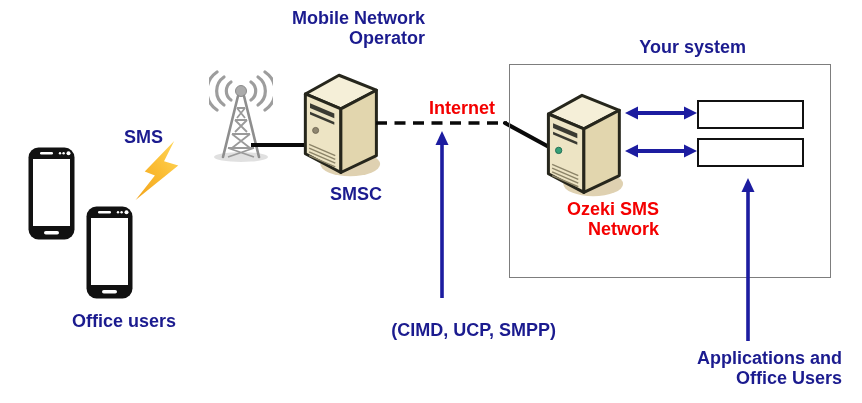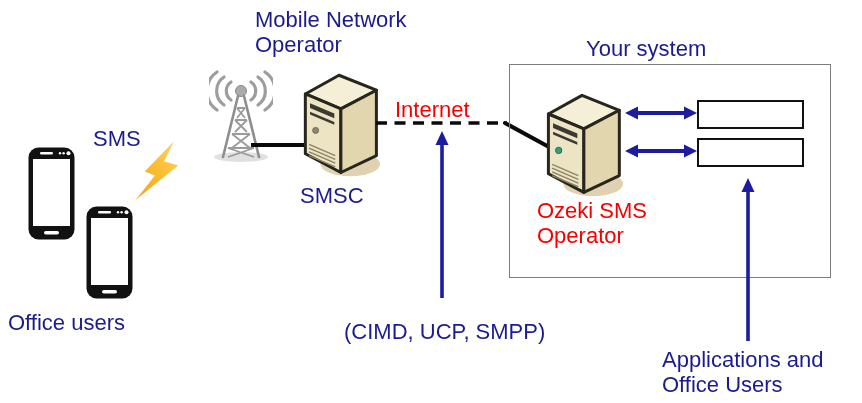--- a/index.html
+++ b/index.html
@@ -2,22 +2,22 @@
 <html><head>
 <meta charset="utf-8">
 <style>
   html,body{margin:0;padding:0;background:#fff;}
   .canvas{
     position:relative;width:862px;height:403px;background:#fff;overflow:hidden;
     font-family:"Liberation Sans", sans-serif;
   }
   .abs{position:absolute;}
   .lbl{
-    position:absolute;font-weight:normal;font-size:22px;line-height:1.13;
-    text-align:left;color:#1b1b8f;white-space:normal;
+    position:absolute;font-weight:bold;font-size:18px;line-height:1.13;
+    text-align:right;color:#1b1b8f;white-space:normal;
   }
   .lbl.red{color:#f40000;}
   .sysbox{
     position:absolute;left:509px;top:64px;width:320px;height:212px;
     border:1.5px solid #7d7d7d;background:transparent;
   }
   .whitebox{
     position:absolute;width:103px;height:25px;background:#fff;border:2.5px solid #111;
   }
   .hline{position:absolute;height:3.5px;background:#0a0a0a;}
@@ -141,21 +141,21 @@
     <polygon points="15,49 41,60 41,63 15,52" fill="#3a3a32"></polygon>
     <circle cx="21" cy="69" r="3.4" fill="#35a077" stroke="#1e6b52" stroke-width="1"></circle>
     <g stroke="#8c8468" stroke-width="1.6">
       <path d="M14,84 L42,96"></path>
         <path d="M14,88 L42,100"></path>
       <path d="M14,92 L42,104"></path>
         <path d="M14,96 L42,108"></path>
     </g>
   </svg>
 
-  <div class="lbl red" style="left:537px;top:199px;width:122px;">Ozeki SMS Operator</div>
+  <div class="lbl red" style="left:537px;top:199px;width:122px;">Ozeki SMS Network</div>
 
   <div class="whitebox" style="left:697px;top:100px;"></div>
   <div class="whitebox" style="left:697px;top:138px;"></div>
 
   <svg class="abs" style="left:625px;top:104px;" width="72" height="18" viewBox="0 0 72 18">
     <line x1="10" y1="9" x2="62" y2="9" stroke="#1c1ca0" stroke-width="4"></line>
     <polygon points="0,9 13,2.5 13,15.5" fill="#1c1ca0"></polygon>
     <polygon points="72,9 59,2.5 59,15.5" fill="#1c1ca0"></polygon>
   </svg>
   <svg class="abs" style="left:625px;top:142px;" width="72" height="18" viewBox="0 0 72 18">

